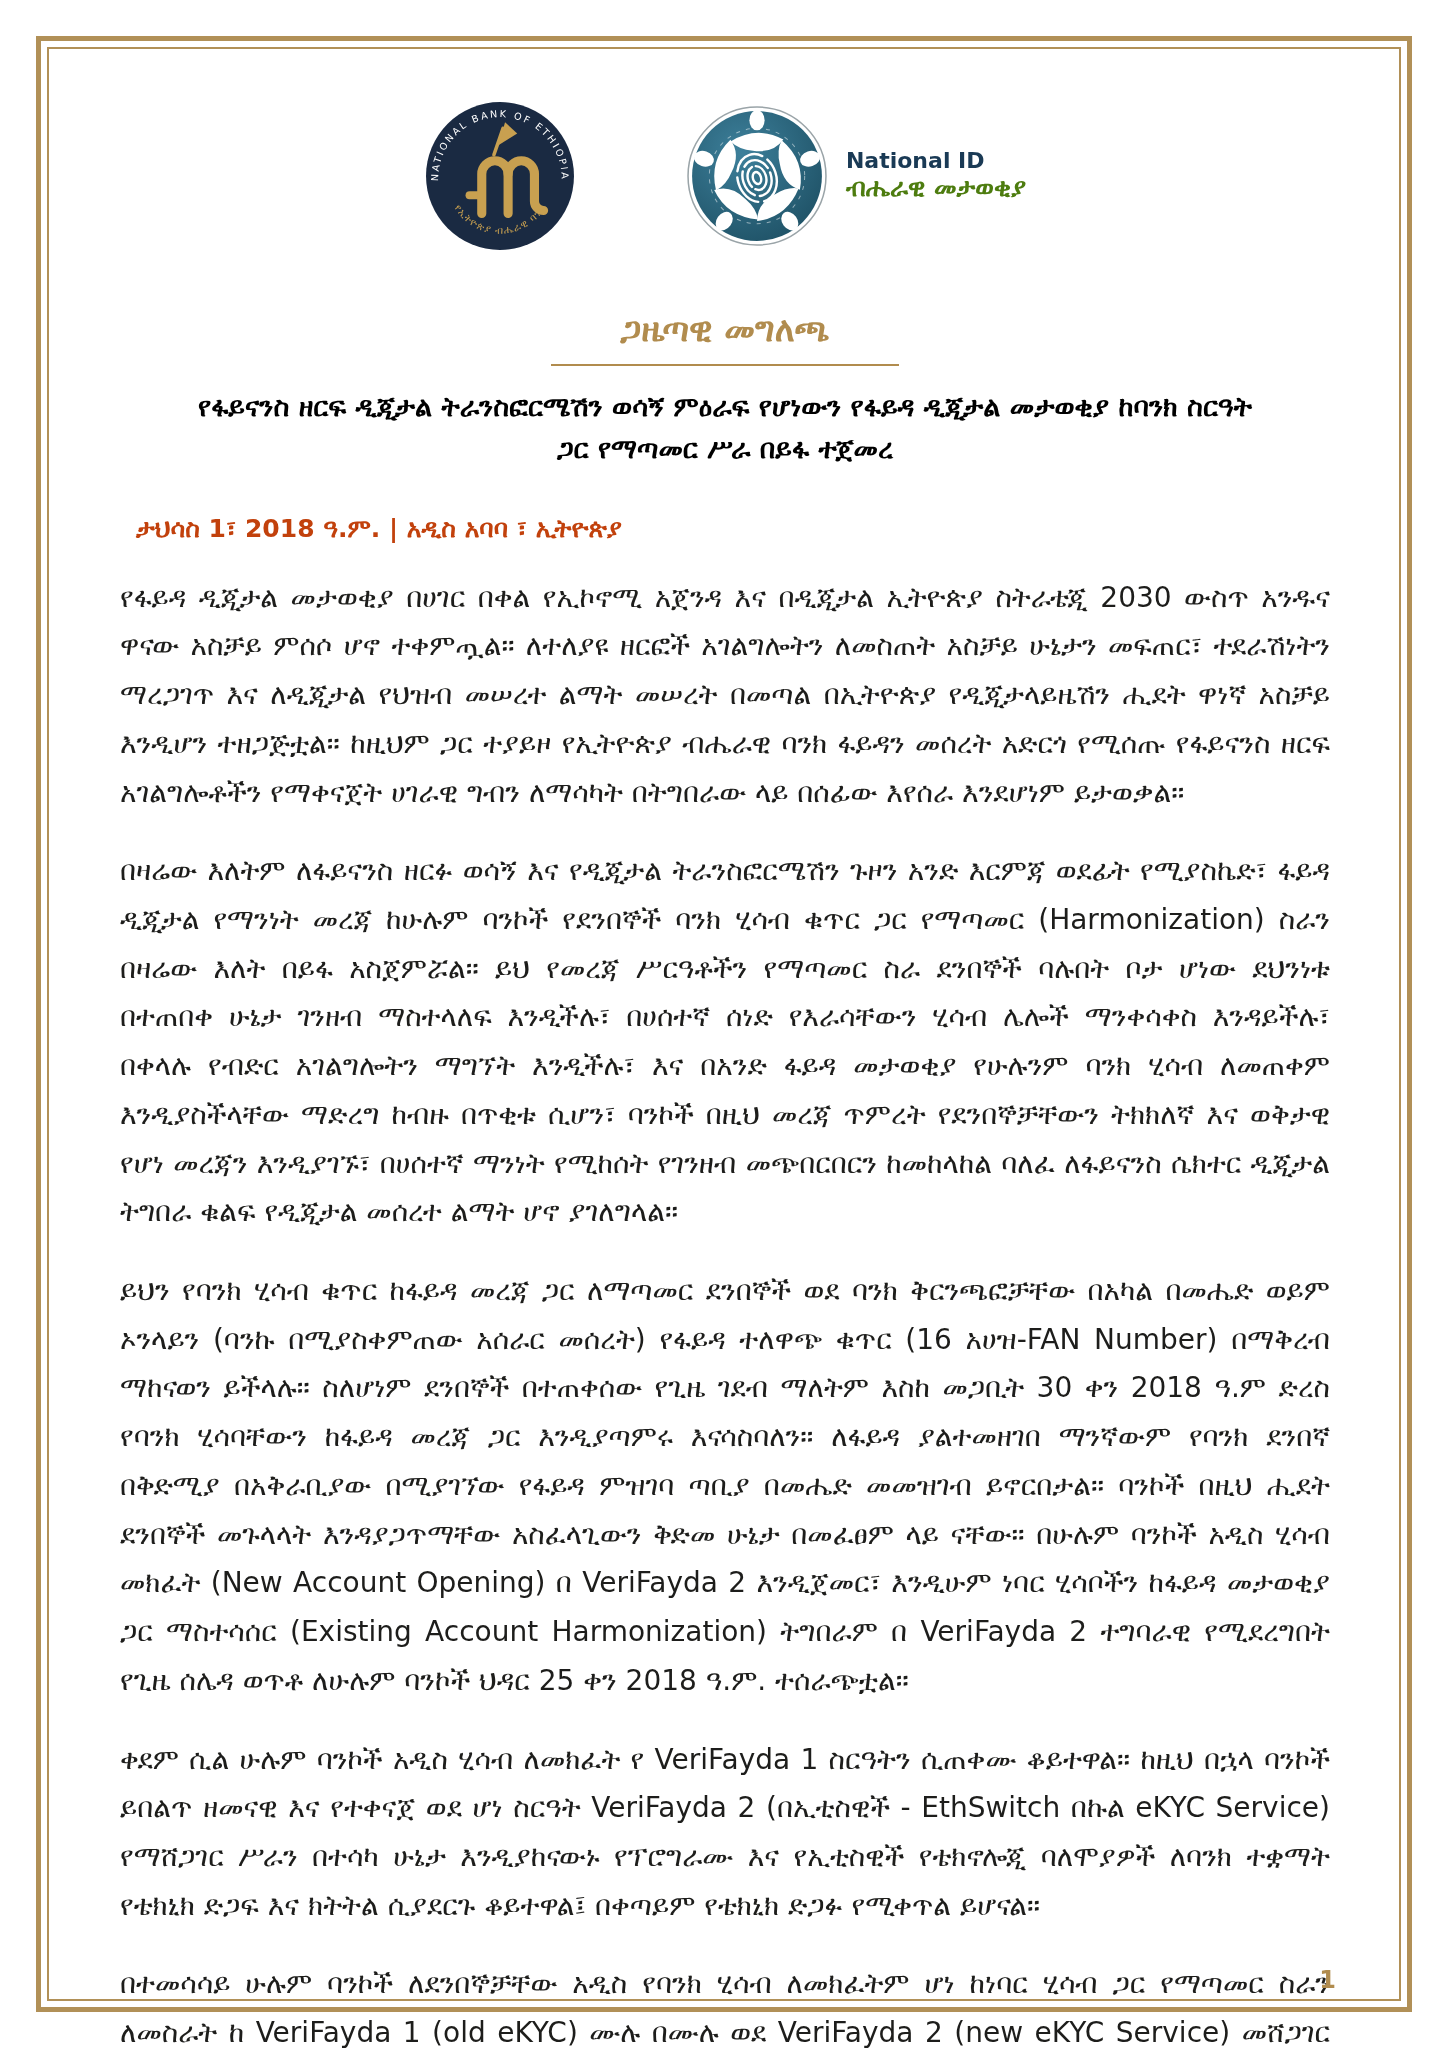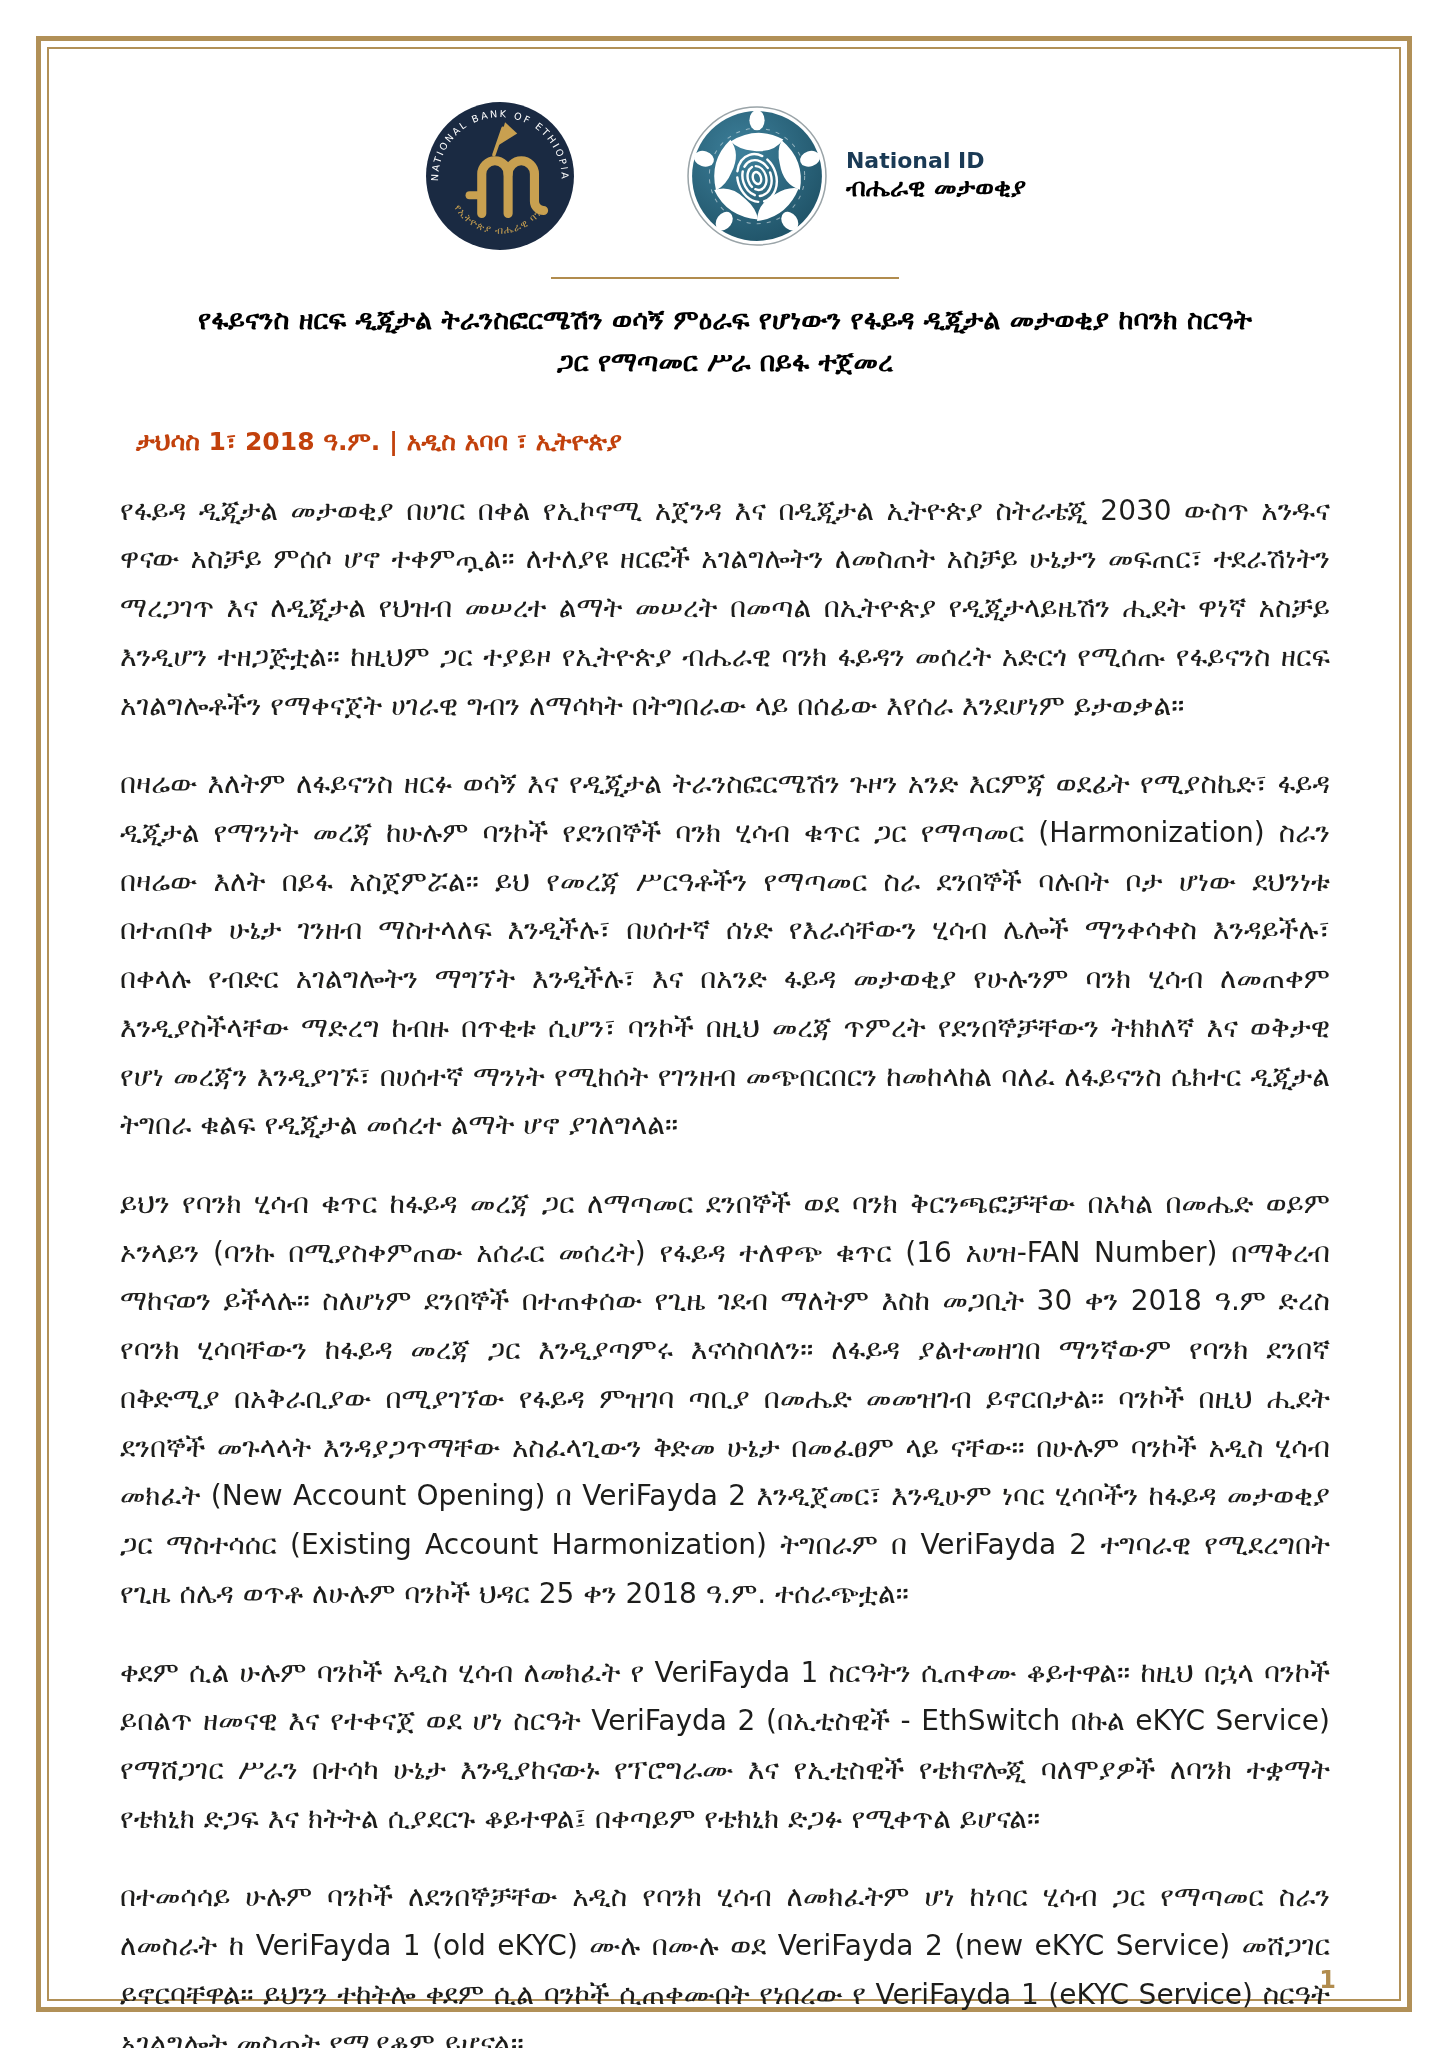--- a/index.html
+++ b/index.html
@@ -43,21 +43,21 @@
   }
   .nbe-wordmark .en{
     color:#8b8277;font-weight:500;
     font-size:16px;letter-spacing:4px;line-height:1.45;
     margin-top:8px;white-space:pre-line;
   }
   .nid-wordmark .en{
     color:#1a3a55;font-weight:bold;font-size:22px;line-height:1.15;
   }
   .nid-wordmark .am{
-    color:#000000;font-weight:bold;font-size:25px;line-height:1.2;
+    color:#4d7c0f;font-weight:bold;font-size:25px;line-height:1.2;
   }
   
   .title{
     text-align:center;
     color:#b18c4e;
     font-size:34px;font-weight:bold;
     margin:46px 0 0 0;
   }
   .title-rule{
     width:348px;height:0;
@@ -157,20 +157,21 @@
             <ellipse cx="70" cy="72" rx="19" ry="24" stroke-dasharray="34 6"></ellipse>
           </g>
         </svg>
         <div class="nid-wordmark">
           <div class="en">National ID</div>
           <div class="am">ብሔራዊ መታወቂያ</div>
         </div>
       </div>
     </header>
 
+    <h1 class="title">ጋዜጣዊ መግለጫ</h1>
     <div class="title-rule"></div>
     <h2 class="subtitle">የፋይናንስ ዘርፍ ዲጂታል ትራንስፎርሜሽን ወሳኝ ምዕራፍ የሆነውን የፋይዳ ዲጂታል መታወቂያ ከባንክ ስርዓት ጋር የማጣመር ሥራ በይፋ ተጀመረ</h2>
 
     <p class="dateline">ታህሳስ 1፣ 2018 ዓ.ም. | አዲስ አባባ ፣ ኢትዮጵያ</p>
 
     <p class="body-para">የፋይዳ ዲጂታል መታወቂያ በሀገር በቀል የኢኮኖሚ አጀንዳ እና በዲጂታል ኢትዮጵያ ስትራቴጂ 2030 ውስጥ አንዱና ዋናው አስቻይ ምሰሶ ሆኖ ተቀምጧል። ለተለያዩ ዘርፎች አገልግሎትን ለመስጠት አስቻይ ሁኔታን መፍጠር፣ ተደራሽነትን ማረጋገጥ እና ለዲጂታል የህዝብ መሠረተ ልማት መሠረት በመጣል በኢትዮጵያ የዲጂታላይዜሽን ሒደት ዋነኛ አስቻይ እንዲሆን ተዘጋጅቷል። ከዚህም ጋር ተያይዞ የኢትዮጵያ ብሔራዊ ባንክ ፋይዳን መሰረት አድርጎ የሚሰጡ የፋይናንስ ዘርፍ አገልግሎቶችን የማቀናጀት ሀገራዊ ግብን ለማሳካት በትግበራው ላይ በሰፊው እየሰራ እንደሆነም ይታወቃል።</p>
     <p class="body-para">በዛሬው እለትም ለፋይናንስ ዘርፉ ወሳኝ እና የዲጂታል ትራንስፎርሜሽን ጉዞን አንድ እርምጃ ወደፊት የሚያስኬድ፣ ፋይዳ ዲጂታል የማንነት መረጃ ከሁሉም ባንኮች የደንበኞች ባንክ ሂሳብ ቁጥር ጋር የማጣመር (Harmonization) ስራን በዛሬው እለት በይፋ አስጀምሯል። ይህ የመረጃ ሥርዓቶችን የማጣመር ስራ ደንበኞች ባሉበት ቦታ ሆነው ደህንነቱ በተጠበቀ ሁኔታ ገንዘብ ማስተላለፍ እንዲችሉ፣ በሀሰተኛ ሰነድ የእራሳቸውን ሂሳብ ሌሎች ማንቀሳቀስ እንዳይችሉ፣ በቀላሉ የብድር አገልግሎትን ማግኘት እንዲችሉ፣ እና በአንድ ፋይዳ መታወቂያ የሁሉንም ባንክ ሂሳብ ለመጠቀም እንዲያስችላቸው ማድረግ ከብዙ በጥቂቱ ሲሆን፣ ባንኮች በዚህ መረጃ ጥምረት የደንበኞቻቸውን ትክክለኛ እና ወቅታዊ የሆነ መረጃን እንዲያገኙ፣ በሀሰተኛ ማንነት የሚከሰት የገንዘብ መጭበርበርን ከመከላከል ባለፈ ለፋይናንስ ሴክተር ዲጂታል ትግበራ ቁልፍ የዲጂታል መሰረተ ልማት ሆኖ ያገለግላል።</p>
     <p class="body-para">ይህን የባንክ ሂሳብ ቁጥር ከፋይዳ መረጃ ጋር ለማጣመር ደንበኞች ወደ ባንክ ቅርንጫፎቻቸው በአካል በመሔድ ወይም ኦንላይን (ባንኩ በሚያስቀምጠው አሰራር መሰረት) የፋይዳ ተለዋጭ ቁጥር (16 አሀዝ-FAN Number) በማቅረብ ማከናወን ይችላሉ። ስለሆነም ደንበኞች በተጠቀሰው የጊዜ ገደብ ማለትም እስከ መጋቢት 30 ቀን 2018 ዓ.ም ድረስ የባንክ ሂሳባቸውን ከፋይዳ መረጃ ጋር እንዲያጣምሩ እናሳስባለን። ለፋይዳ ያልተመዘገበ ማንኛውም የባንክ ደንበኛ በቅድሚያ በአቅራቢያው በሚያገኘው የፋይዳ ምዝገባ ጣቢያ በመሔድ መመዝገብ ይኖርበታል። ባንኮች በዚህ ሒደት ደንበኞች መጉላላት እንዳያጋጥማቸው አስፈላጊውን ቅድመ ሁኔታ በመፈፀም ላይ ናቸው። በሁሉም ባንኮች አዲስ ሂሳብ መክፈት (New Account Opening) በ VeriFayda 2 እንዲጀመር፣ እንዲሁም ነባር ሂሳቦችን ከፋይዳ መታወቂያ ጋር ማስተሳሰር (Existing Account Harmonization) ትግበራም በ VeriFayda 2 ተግባራዊ የሚደረግበት የጊዜ ሰሌዳ ወጥቶ ለሁሉም ባንኮች ህዳር 25 ቀን 2018 ዓ.ም. ተሰራጭቷል።</p>
     <p class="body-para">ቀደም ሲል ሁሉም ባንኮች አዲስ ሂሳብ ለመክፈት የ VeriFayda 1 ስርዓትን ሲጠቀሙ ቆይተዋል። ከዚህ በኋላ ባንኮች ይበልጥ ዘመናዊ እና የተቀናጀ ወደ ሆነ ስርዓት VeriFayda 2 (በኢቲስዊች - EthSwitch በኩል eKYC Service) የማሸጋገር ሥራን በተሳካ ሁኔታ እንዲያከናውኑ የፕሮግራሙ እና የኢቲስዊች የቴክኖሎጂ ባለሞያዎች ለባንክ ተቋማት የቴክኒክ ድጋፍ እና ክትትል ሲያደርጉ ቆይተዋል፤ በቀጣይም የቴክኒክ ድጋፉ የሚቀጥል ይሆናል።</p>
     <p class="body-para">በተመሳሳይ ሁሉም ባንኮች ለደንበኞቻቸው አዲስ የባንክ ሂሳብ ለመክፈትም ሆነ ከነባር ሂሳብ ጋር የማጣመር ስራን ለመስራት ከ VeriFayda 1 (old eKYC) ሙሉ በሙሉ ወደ VeriFayda 2 (new eKYC Service) መሸጋገር ይኖርባቸዋል። ይህንን ተከትሎ ቀደም ሲል ባንኮች ሲጠቀሙበት የነበረው የ VeriFayda 1 (eKYC Service) ስርዓት አገልግሎት መስጠት የሚያቆም ይሆናል።</p>

